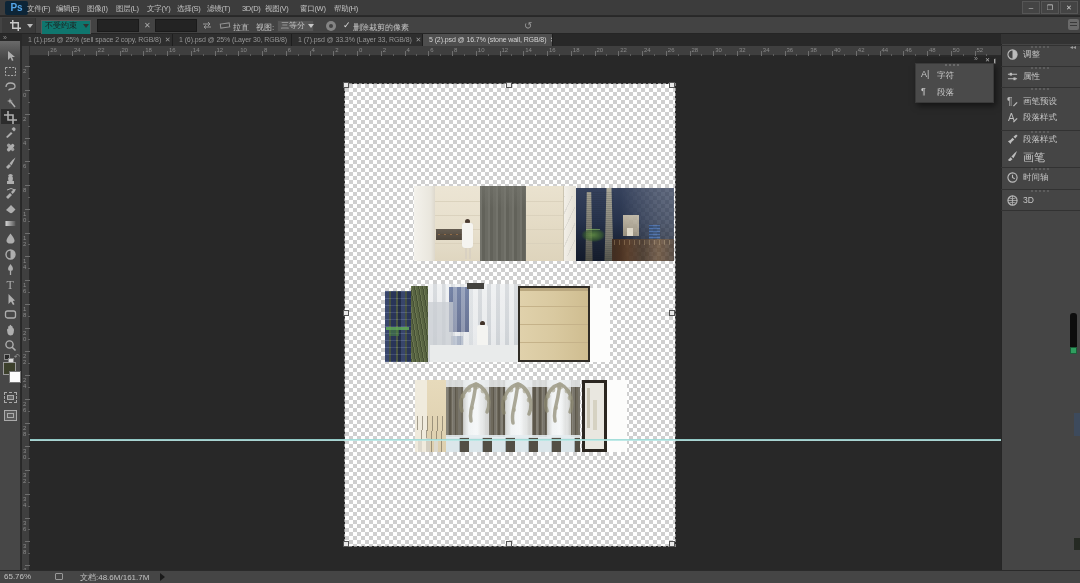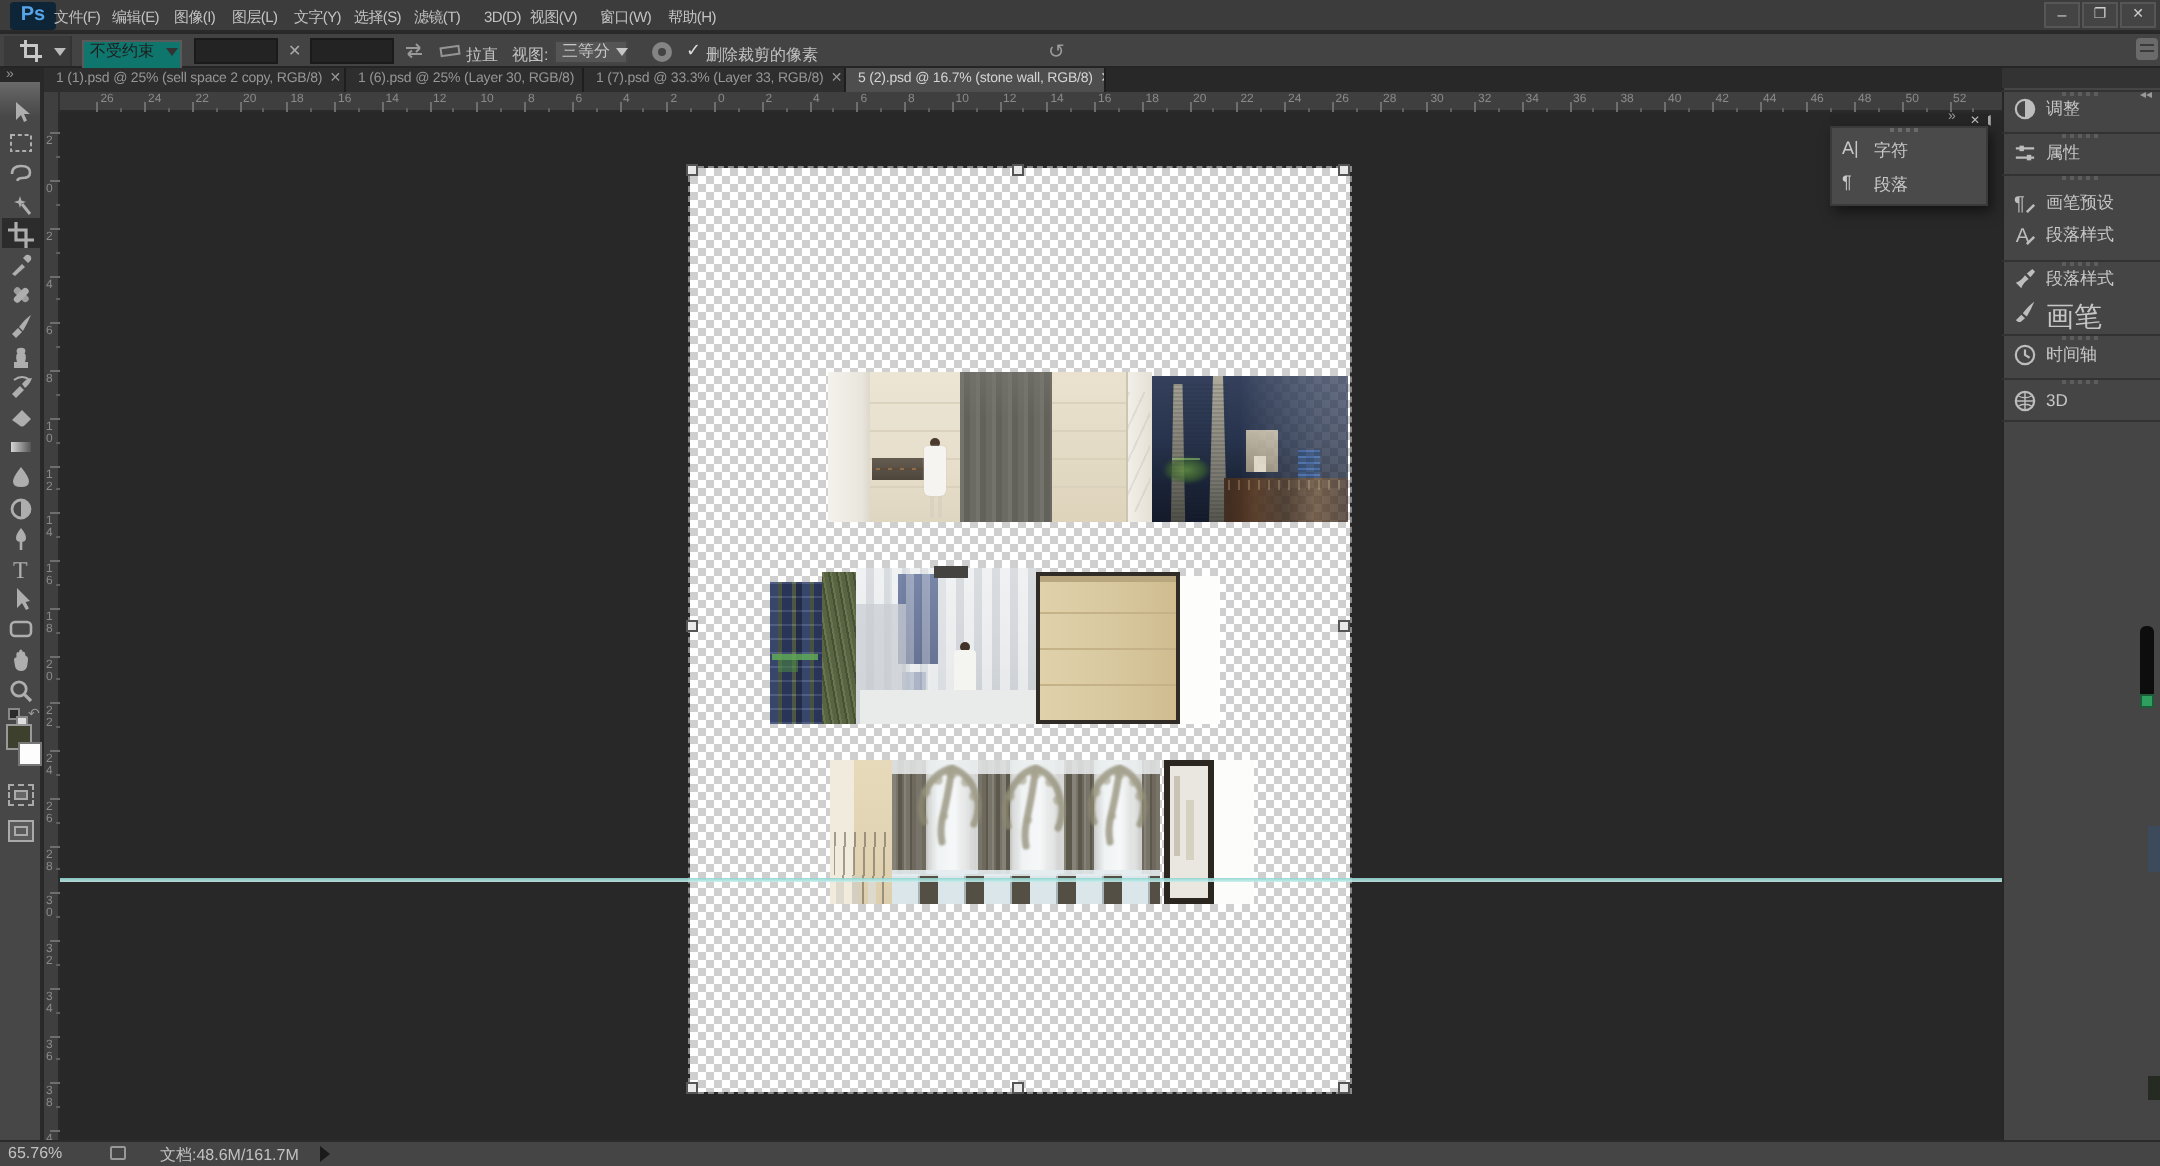--- a/index.html
+++ b/index.html
@@ -500,21 +500,21 @@
 <div class="abs" style="left:1023px;top:112px;font-size:8.5px;color:#c6c6c6;">段落样式</div>
 <svg class="abs" style="left:1007px;top:134px" width="11" height="11" viewBox="0 0 12 12">
       <path d="M1 8 Q4 7 6 4 L8 6 Q5 8 4 11 Z" fill="#bdbdbd"></path>
       <path d="M7 3 L10 0.5 L11.5 2 L9 5 Z" fill="#bdbdbd"></path>
     </svg>
 <div class="abs" style="left:1023px;top:134px;font-size:8.5px;color:#c6c6c6;">段落样式</div>
 <svg class="abs" style="left:1007px;top:150px" width="11" height="11" viewBox="0 0 12 12">
       <path d="M1 11 L4 8 L6 10 L3 12.5 Z" fill="#bdbdbd"></path>
       <path d="M4.8 7.2 Q8 3 11 1 Q9.5 5 7 9 Z" fill="#bdbdbd"></path>
     </svg>
-<div class="abs" style="left:1023px;top:150px;font-size:14px;color:#c6c6c6;">画笔</div>
+<div class="abs" style="left:1023px;top:150px;font-size:11px;color:#c6c6c6;">画笔</div>
 <svg class="abs" style="left:1007px;top:172px" width="11" height="11" viewBox="0 0 12 12">
       <circle cx="6" cy="6" r="5" fill="none" stroke="#bdbdbd" stroke-width="1.2"></circle>
       <path d="M6 3 V6 L8.5 7.5" stroke="#bdbdbd" stroke-width="1.2" fill="none"></path>
     </svg>
 <div class="abs" style="left:1023px;top:172px;font-size:8.5px;color:#c6c6c6;">时间轴</div>
 <svg class="abs" style="left:1007px;top:195px" width="11" height="11" viewBox="0 0 12 12">
       <circle cx="6" cy="6" r="5" fill="none" stroke="#bdbdbd" stroke-width="1.2"></circle>
       <path d="M6 1 V11 M1 6 H11 M2 3 Q6 5.5 10 3 M2 9 Q6 6.5 10 9" stroke="#bdbdbd" stroke-width="0.8" fill="none"></path>
     </svg>
 <div class="abs" style="left:1023px;top:195px;font-size:8.5px;color:#c6c6c6;">3D</div>

